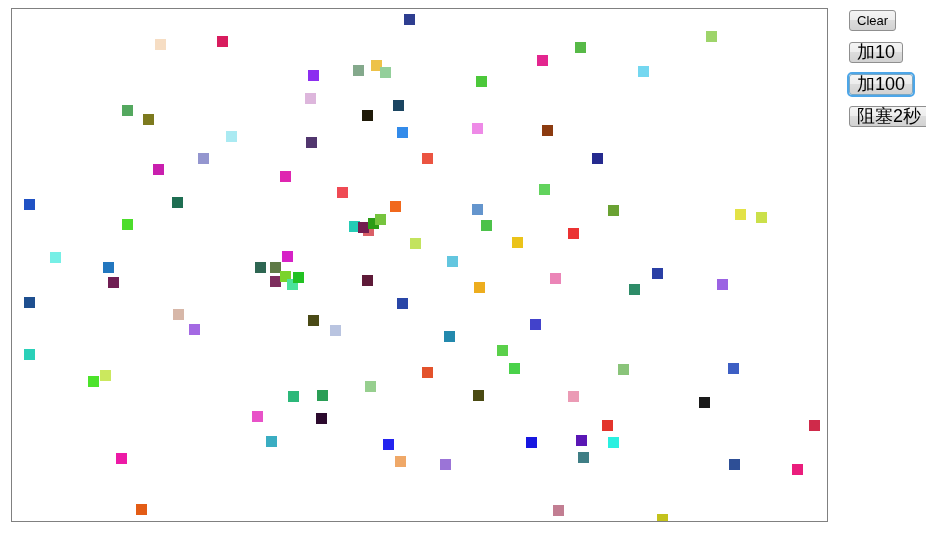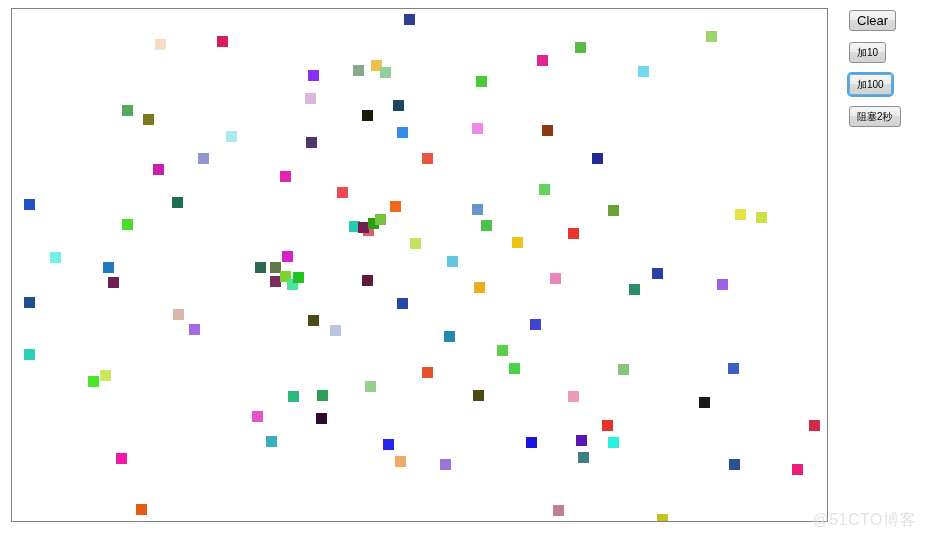--- a/index.html
+++ b/index.html
@@ -60,21 +60,21 @@
     cursor: default;
     white-space: nowrap;
     text-align: center;
   }
   .btn.focused {
     outline: 2px solid #4da6e8;
     outline-offset: 0px;
     border-color: #7aa8c4;
   }
   .btn-cjk {
-    font-size: 10px;
+    font-size: 18px;
   }
 
   
   #watermark {
     position: absolute;
     right: 10px;
     bottom: 6px;
     font-family: "Liberation Sans", sans-serif;
     font-size: 16px;
     color: #e2e2e2;
@@ -194,15 +194,14 @@
       <div class="sq" style="left: 645px; top: 505px; width: 11px; height: 11px; background: rgb(195, 194, 28);"></div>
     </div>
 
   <div id="button-column">
       <button class="btn">Clear</button>
       <button class="btn btn-cjk">加10</button>
       <button class="btn focused btn-cjk">加100</button>
       <button class="btn btn-cjk">阻塞2秒</button>
     </div>
 
-  <div id="watermark">@51CTO博客</div>
 
 </div>
 
 </body></html>

